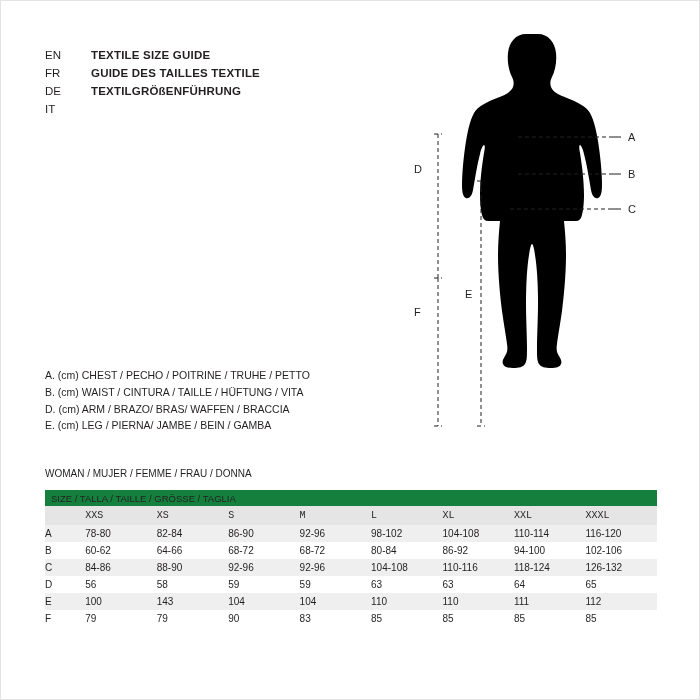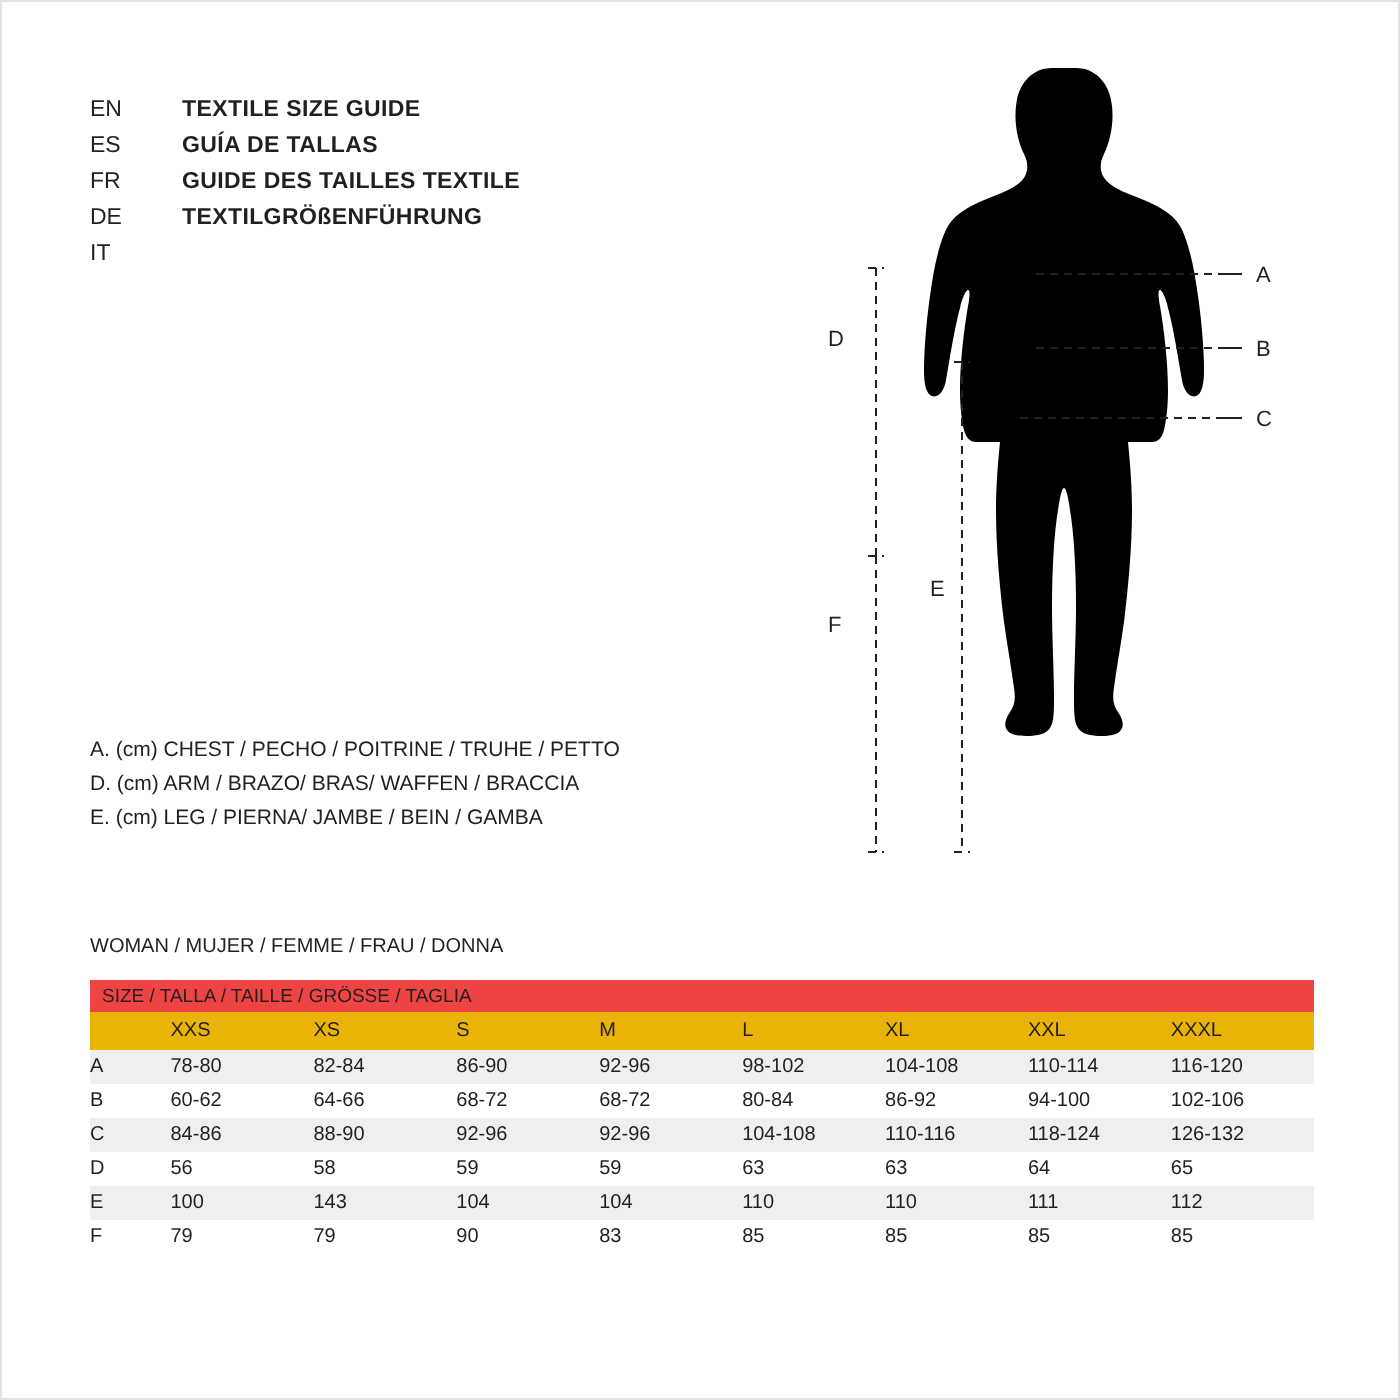--- a/index.html
+++ b/index.html
@@ -91,28 +91,29 @@
     font-size: 10px;
   }
   .size-table td, .size-table th {
     padding: 0;
     height: 17px;
     vertical-align: middle;
     font-weight: normal;
     color: #231f20;
   }
   .hdr-row td {
-    background: #ef4444;
+    background: #15803d;
     font-size: 9.5px;
     padding-left: 6px;
     height: 16px;
   }
   .col-row td {
-    background: #eab308;
+    background: #e5e5e5;
     height: 19px;
+    font-family: Liberation Mono, monospace;
   }
   .row-label {
     width: 40px;
     padding-left: 6px;
   }
   .cell {
     width: 71px;
     padding-left: 4px;
   }
   .band-alt td {
@@ -127,40 +128,37 @@
 </style>
 </head>
 <body>
 
 <div class="page">
 
   <div class="lang-block">
     <div class="lang-row">
       <span class="lang-code">EN</span>
       <span class="lang-text">TEXTILE SIZE GUIDE</span>
-    </div>
-    <div class="lang-row">
-      <span class="lang-code">ES</span>
-      <span class="lang-text">GUÍA DE TALLAS</span>
     </div>
     <div class="lang-row">
       <span class="lang-code">FR</span>
       <span class="lang-text">GUIDE DES TAILLES TEXTILE</span>
     </div>
     <div class="lang-row">
       <span class="lang-code">DE</span>
       <span class="lang-text">TEXTILGRÖßENFÜHRUNG</span>
     </div>
     <div class="lang-row">
       <span class="lang-code">IT</span>
     </div>
   </div>
 
   <div class="legend">
     <div class="legend-row">A. (cm) CHEST / PECHO / POITRINE / TRUHE / PETTO</div>
+    <div class="legend-row">B. (cm) WAIST / CINTURA / TAILLE / HÜFTUNG / VITA</div>
     <div class="legend-row">D. (cm) ARM / BRAZO/ BRAS/ WAFFEN / BRACCIA</div>
     <div class="legend-row">E. (cm) LEG / PIERNA/ JAMBE / BEIN / GAMBA</div>
   </div>
 
   <div class="gender-row">WOMAN / MUJER / FEMME / FRAU / DONNA</div>
 
   <div class="figure">
     <svg width="290" height="430" viewBox="0 0 290 430" xmlns="http://www.w3.org/2000/svg">
 
       <g>

